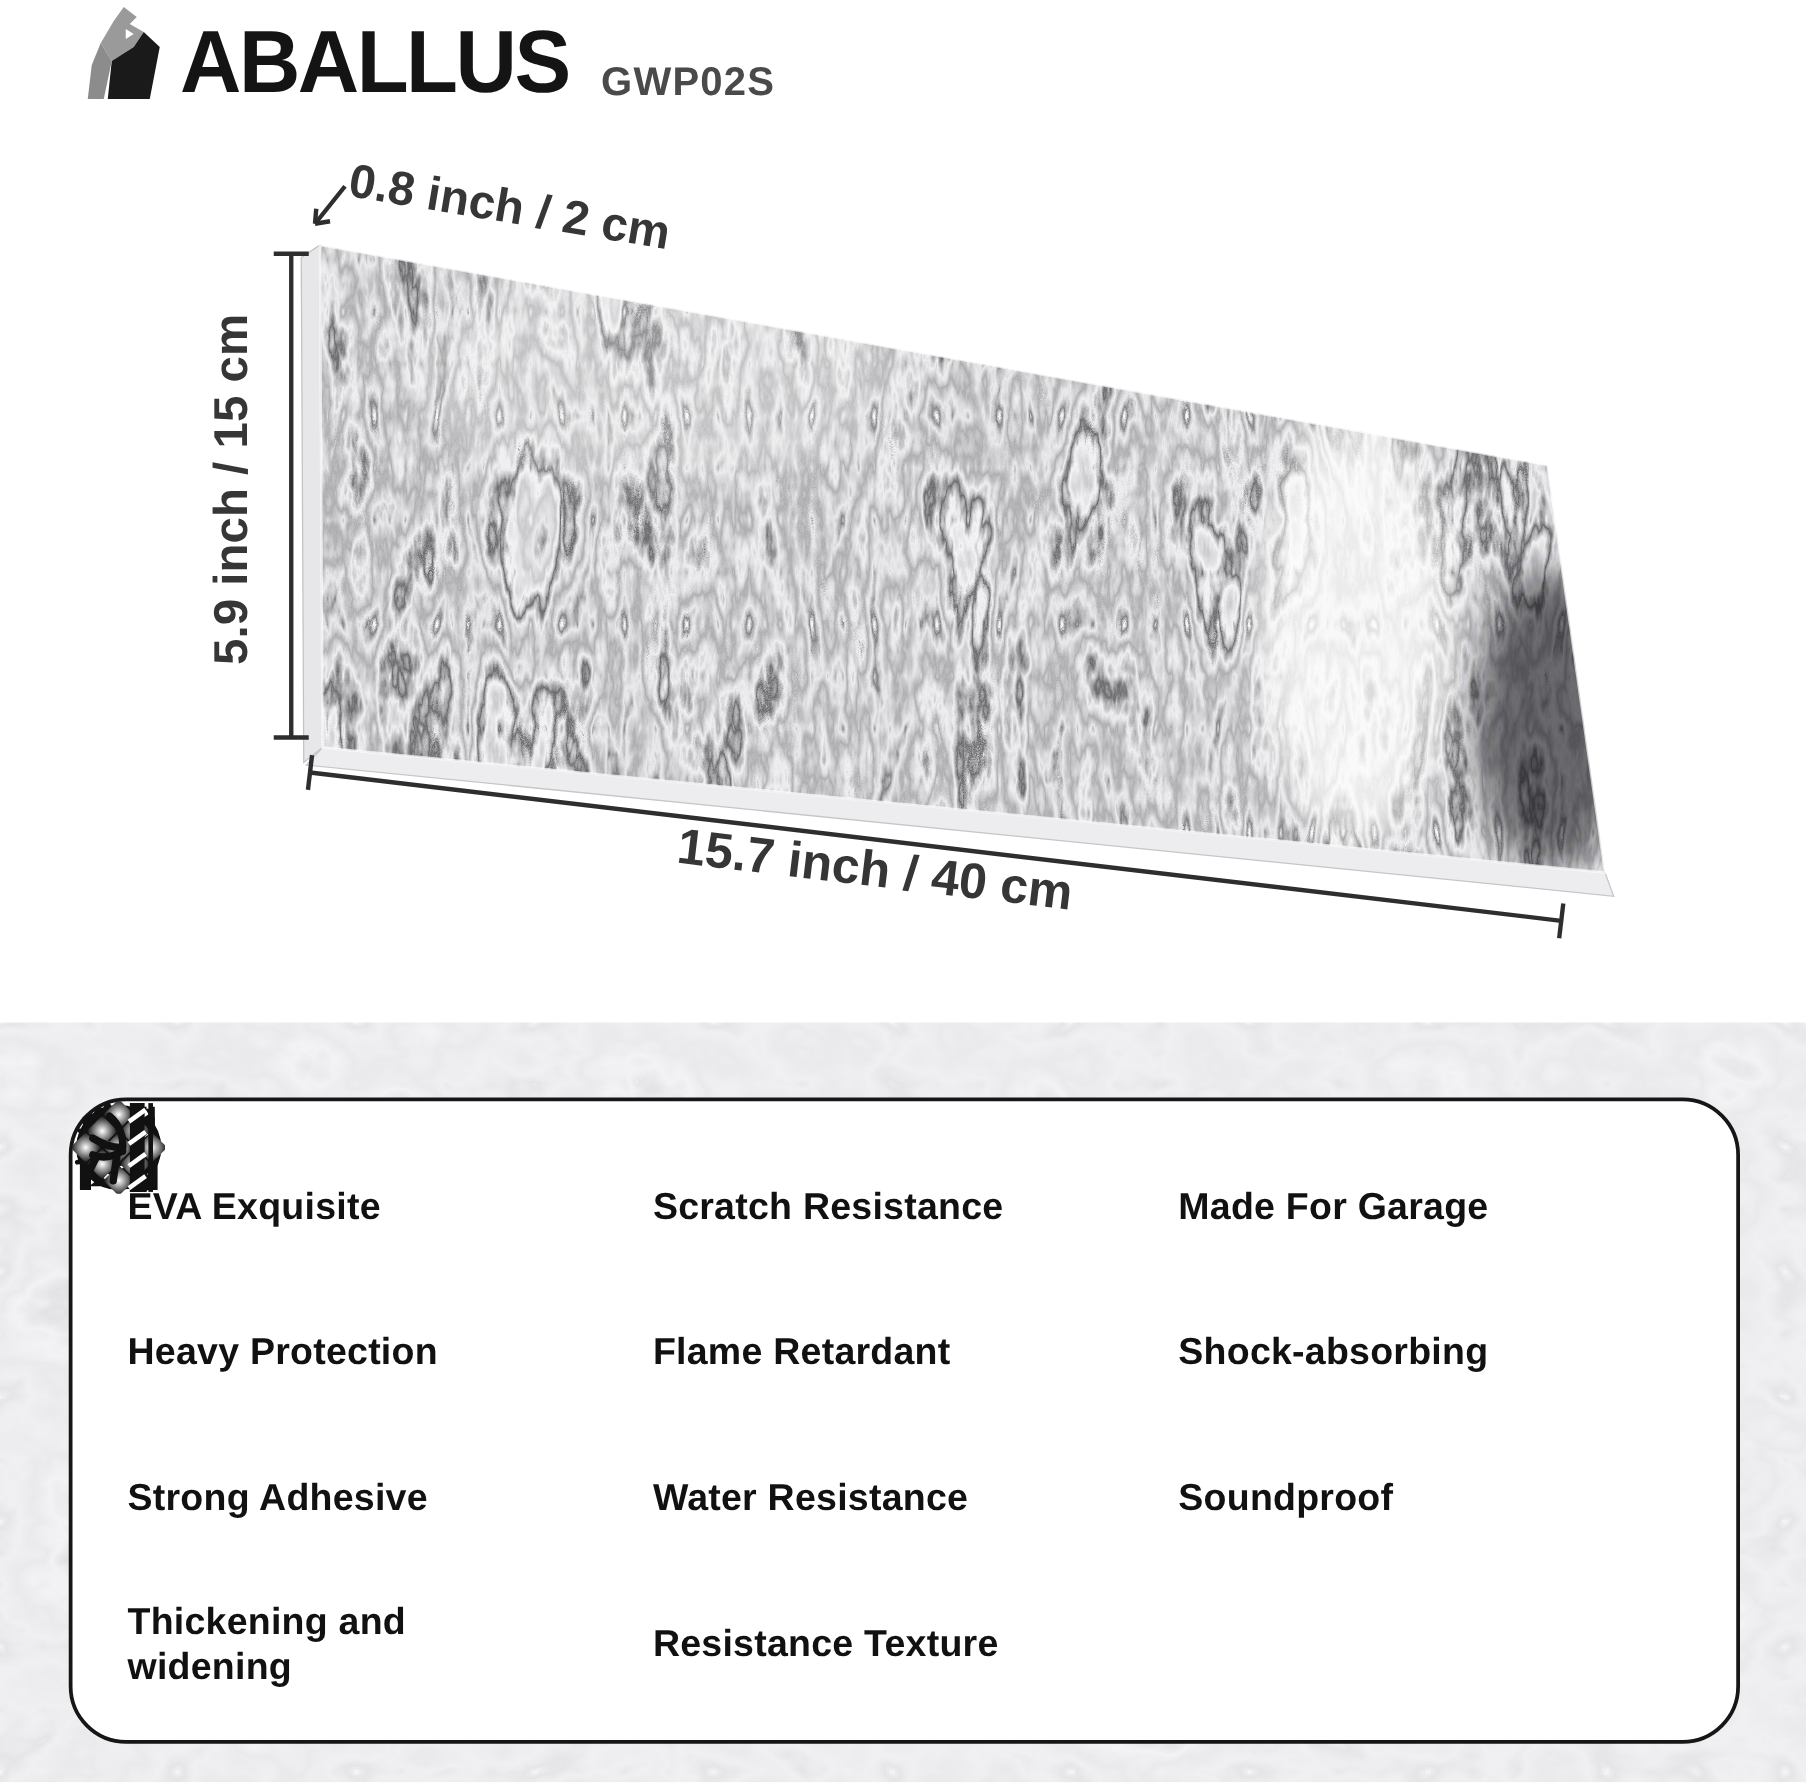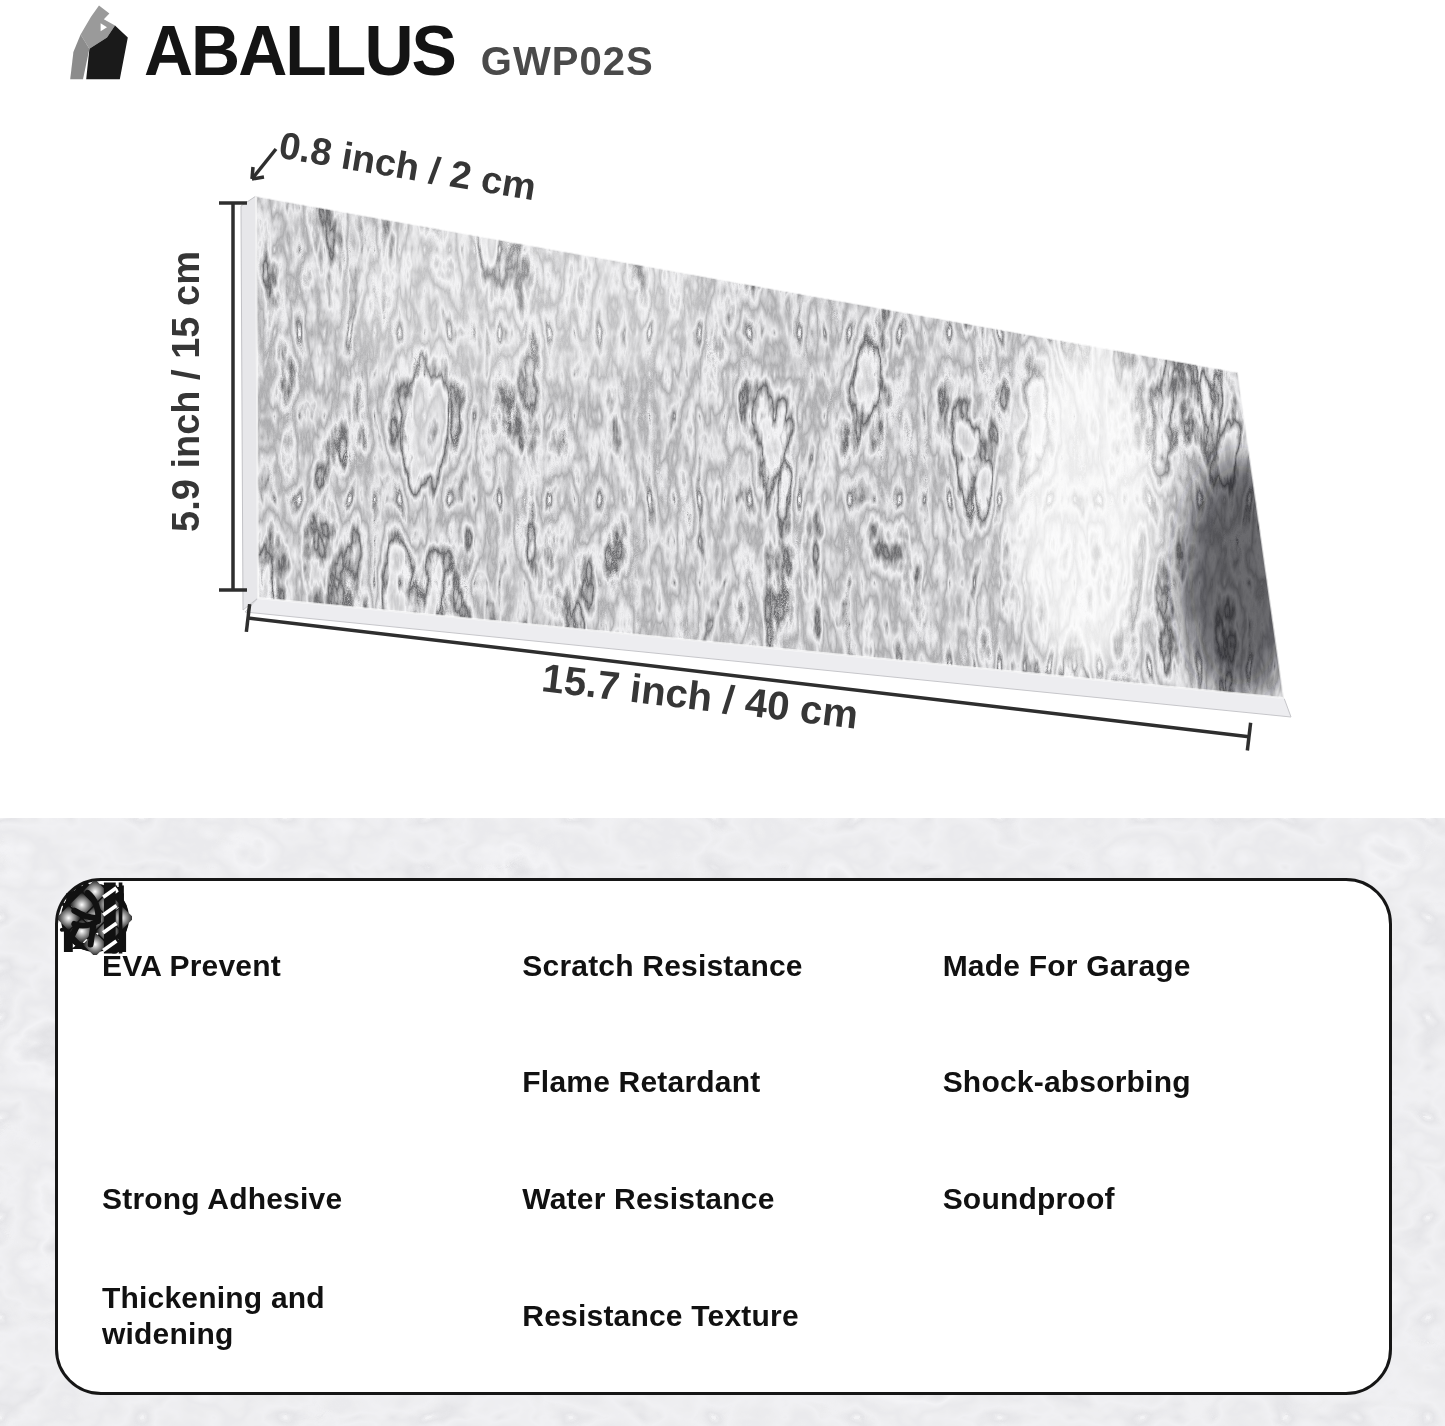--- a/index.html
+++ b/index.html
@@ -3,21 +3,21 @@
 <meta charset="utf-8">
 <style>
   html,body{margin:0;padding:0;background:#fff;}
   .stage{position:relative;width:1445px;height:1426px;overflow:hidden;background:#fff;
          font-family:"Liberation Sans","DejaVu Sans",sans-serif;}
   
   .logo-row{position:absolute;left:58px;top:4px;display:flex;align-items:flex-end;}
   .horse{width:82px;height:80px;margin-right:4px;}
   .brand{font-size:68px;font-weight:900;letter-spacing:-2px;color:#141414;line-height:1;
          transform:scaleY(1.04);}
-  .model{font-size:40px;font-weight:700;color:#4a4a4a;margin-left:26px;line-height:1;
+  .model{font-size:32px;font-weight:700;color:#4a4a4a;margin-left:26px;line-height:1;
          margin-bottom:3px;letter-spacing:1px;text-align:center;}
   
   .panel-svg{position:absolute;left:0;top:0;}
   .dim{position:absolute;font-weight:bold;color:#363636;white-space:nowrap;}
   .dim-thickness{left:283px;top:124px;font-size:38px;transform:rotate(9.5deg);
                  transform-origin:left top;}
   .dim-height{left:26px;top:370px;width:320px;text-align:center;font-size:38px;
               transform:rotate(-90deg);}
   .dim-width{left:480px;top:674px;width:440px;text-align:center;font-size:40px;
              transform:rotate(6.8deg);}
@@ -125,21 +125,21 @@
       <rect x="0" y="0" width="1445" height="608" filter="url(#marbleLight)"></rect>
     </svg>
 
     <div class="feature-box">
 
       <div class="feature">
         <svg viewBox="0 0 100 100" fill="#111">
           <path d="M26,6 C64,10 90,38 88,70 C86,92 62,100 44,90 C20,76 12,34 26,6 Z"></path>
           <path d="M30,88 C40,62 56,42 78,28" stroke="#fff" stroke-width="9" fill="none" stroke-linecap="round"></path>
         </svg>
-        <span class="flabel">EVA Prevent</span>
+        <span class="flabel">EVA Exquisite</span>
       </div>
 
       <div class="feature">
         <svg viewBox="0 0 100 100" fill="none" stroke="#111">
           <circle cx="50" cy="50" r="41" stroke-width="10"></circle>
           <path d="M63,15 C55,28 50,40 47,54" stroke-width="6" stroke-linecap="round"></path>
           <path d="M74,24 C66,36 60,48 56,62" stroke-width="6" stroke-linecap="round"></path>
           <path d="M52,24 C47,34 44,44 42,54" stroke-width="5" stroke-linecap="round"></path>
           <path d="M44,44 C41,52 39,60 38,68" stroke-width="5" stroke-linecap="round"></path>
           <line x1="22" y1="21" x2="79" y2="80" stroke-width="10"></line>
@@ -158,20 +158,21 @@
         </svg>
         <span class="flabel">Made For Garage</span>
       </div>
 
       <div class="feature">
         <svg viewBox="0 0 100 100">
           <path d="M50,3 L89,17 C89,52 78,81 50,97 C22,81 11,52 11,17 Z" fill="#111"></path>
           <path d="M50,3 L89,17 C89,52 78,81 50,97 C22,81 11,52 11,17 Z" fill="#fff" transform="translate(50,50) scale(0.84) translate(-50,-50)"></path>
           <path d="M50,3 L89,17 C89,52 78,81 50,97 C22,81 11,52 11,17 Z" fill="#111" transform="translate(50,50) scale(0.70) translate(-50,-50)"></path>
         </svg>
+        <span class="flabel">Heavy Protection</span>
       </div>
 
       <div class="feature">
         <svg viewBox="0 0 100 100">
           <circle cx="50" cy="50" r="41" fill="none" stroke="#111" stroke-width="9"></circle>
           <path fill="#111" fill-rule="evenodd" d="M50,18 C54,30 66,36 66,52 C66,66 59,74 50,75 C41,74 34,66 34,52 C34,42 40,36 43,27 C45,34 49,36 50,18 Z
                M50,75 C44,68 44,60 50,54 C56,60 56,68 50,75 Z"></path>
           <line x1="23" y1="20" x2="78" y2="81" stroke="#111" stroke-width="9"></line>
         </svg>
         <span class="flabel">Flame Retardant</span>

